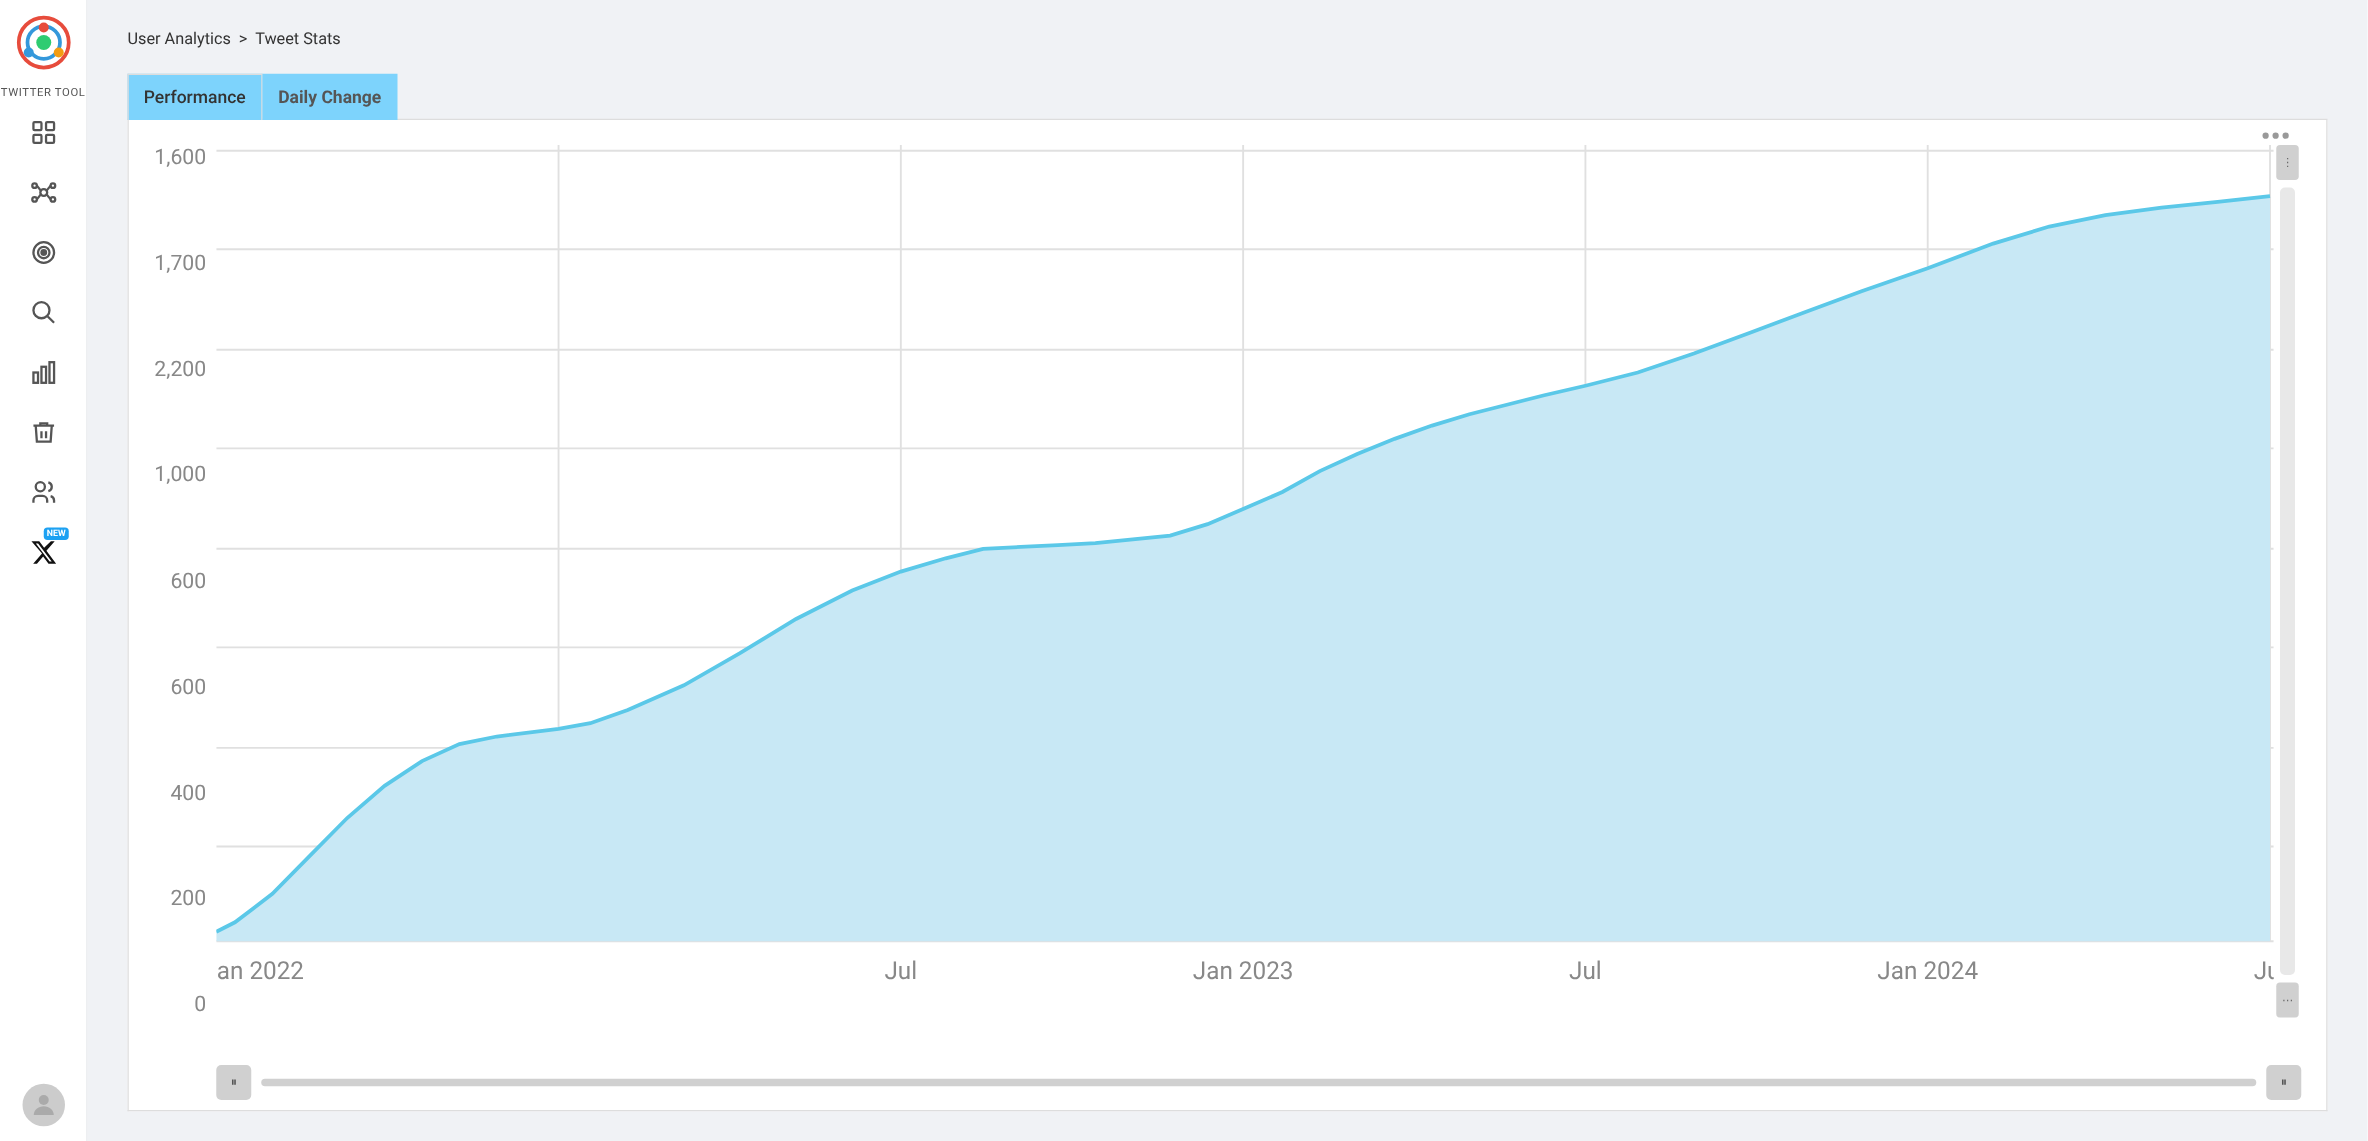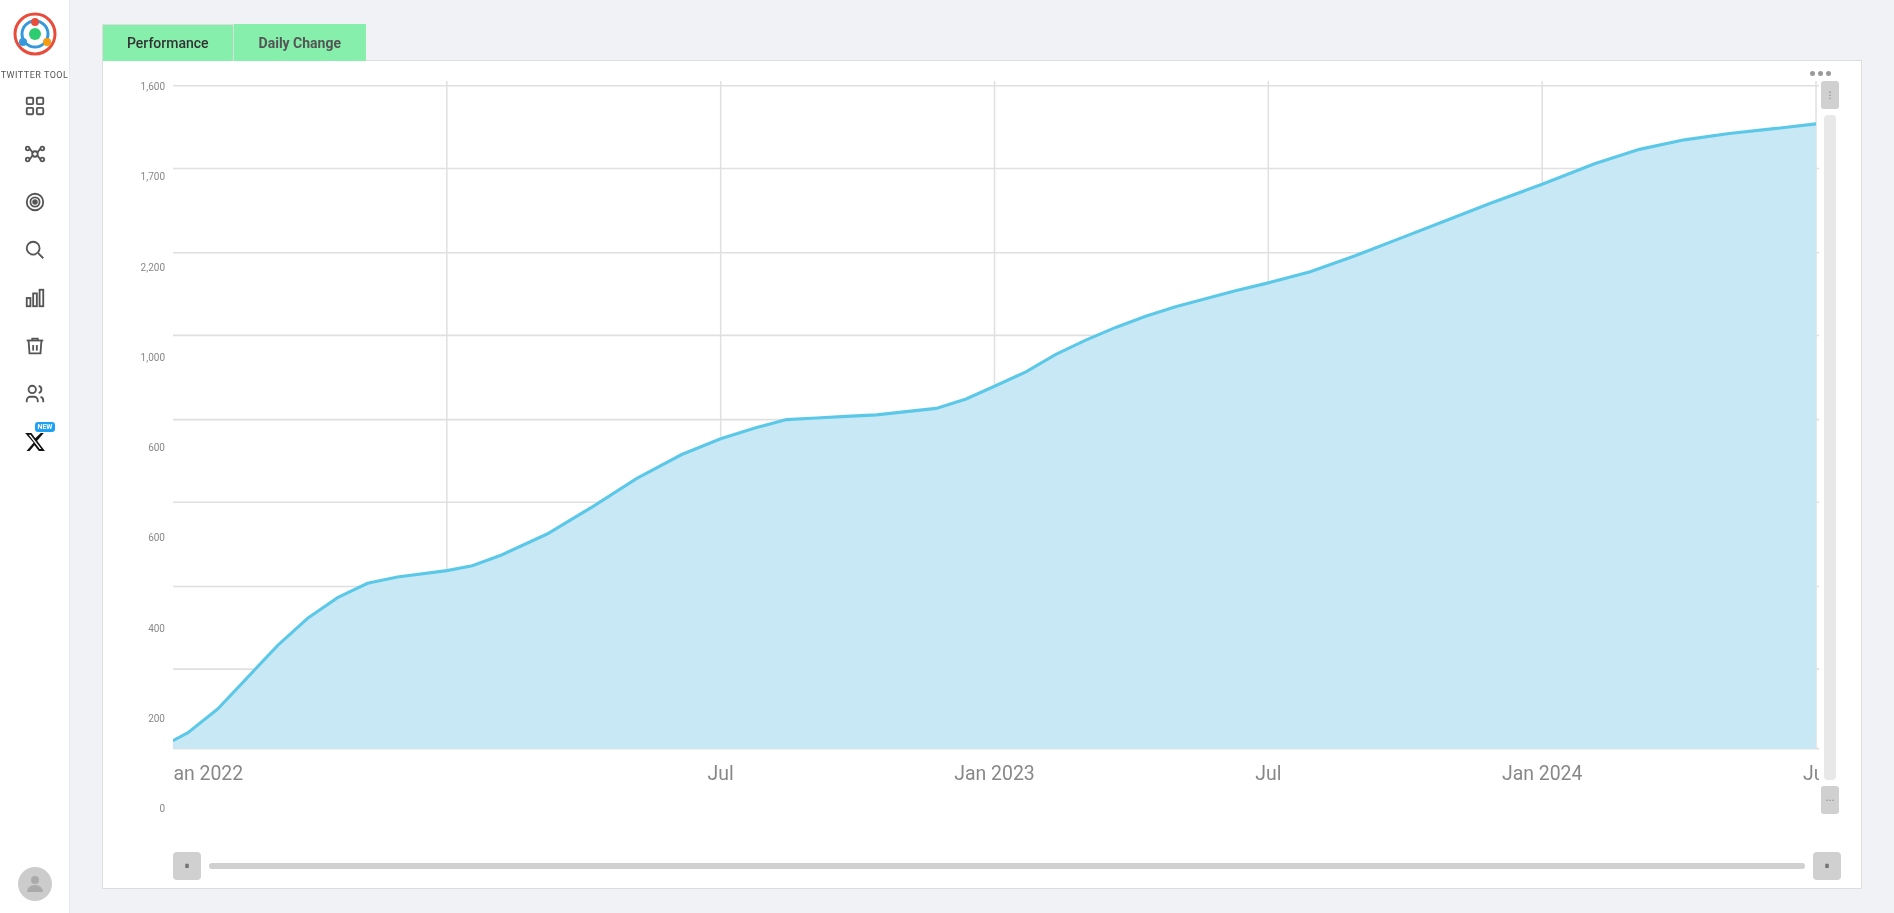--- a/index.html
+++ b/index.html
@@ -83,28 +83,28 @@
     }
     .breadcrumb span { color: #333; }
 
     
     .tabs {
       display: flex;
       border-bottom: 1px solid #ddd;
       margin-bottom: 0;
     }
     .tab {
-      padding: 10px 24px;
+      padding: 10px 12px;
       font-size: 14px;
       cursor: pointer;
       color: #555;
       border: 1px solid transparent;
       border-bottom: none;
       margin-bottom: -1px;
-      background: #86efac;
+      background: #7dd3fc;
     }
     .tab.active {
       color: #333;
       border-color: #ddd;
       border-bottom-color: white;
       font-weight: 500;
     }
     .tab:not(.active) {
       border-color: transparent;
       font-weight: bold;
@@ -138,21 +138,21 @@
 
     
     .y-axis {
       width: 50px;
       display: flex;
       flex-direction: column-reverse;
       justify-content: space-between;
       padding-bottom: 30px;
     }
     .y-label {
-      font-size: 10px;
+      font-size: 17px;
       color: #888;
       text-align: right;
       padding-right: 8px;
     }
 
     
     .plot-area {
       flex: 1;
       position: relative;
       border-left: none;
@@ -284,20 +284,25 @@
   <div class="sidebar-avatar" style="margin-top: auto;">
     <svg viewBox="0 0 24 24" fill="#aaa">
       <circle cx="12" cy="8" r="4"></circle>
         <path d="M4 20c0-4 3.6-7 8-7s8 3 8 7"></path>
     </svg>
   </div>
 </div>
 
 <div class="main">
 
+  <div class="breadcrumb">
+    <span>User Analytics</span>
+    &nbsp;<span>&gt;</span>&nbsp;
+    <span>Tweet Stats</span>
+  </div>
 
   <div class="tabs">
     <div class="tab active">Performance</div>
     <div class="tab">Daily Change</div>
   </div>
 
   <div class="chart-container">
 
     <div class="menu-dots">
       <div class="dot"></div>

